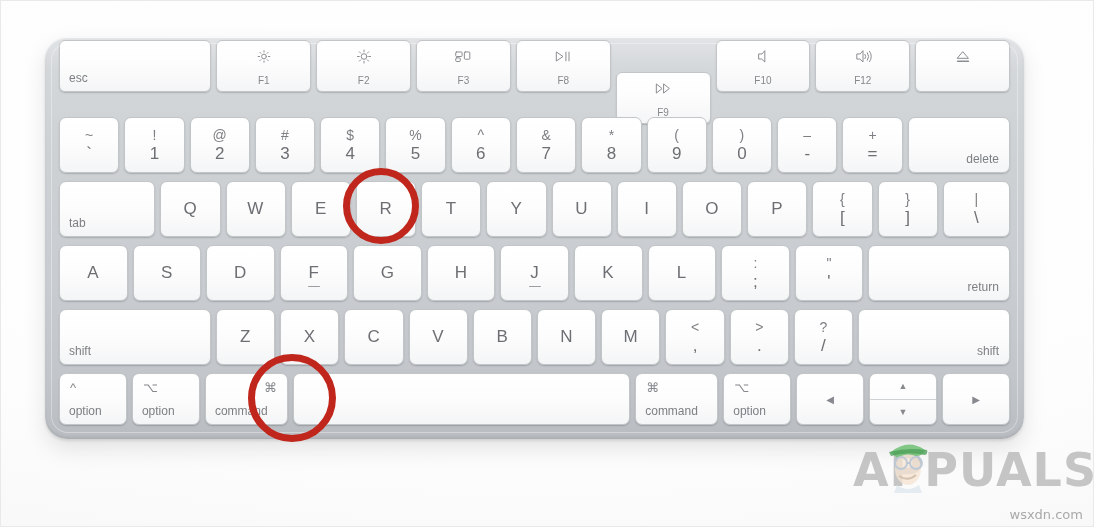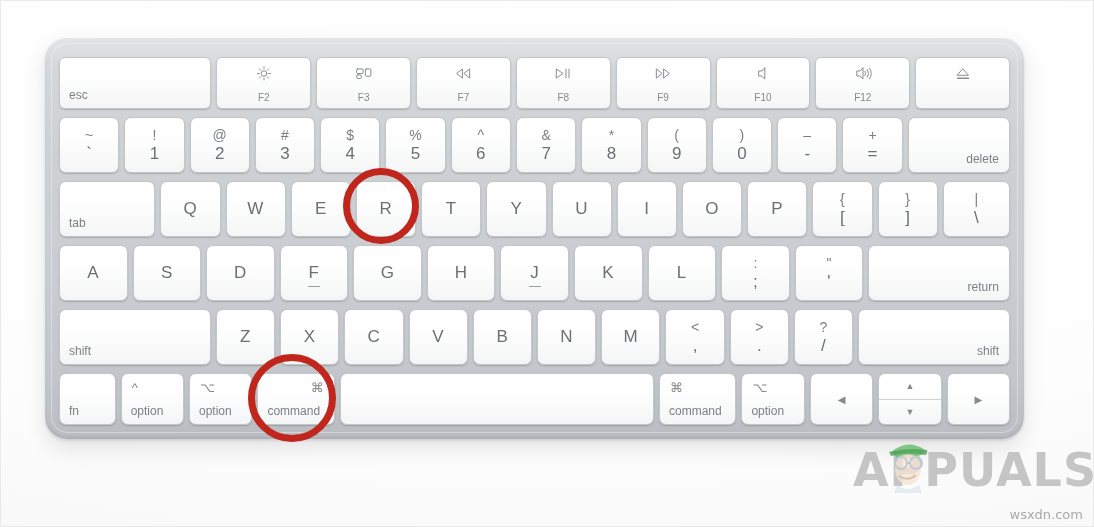--- a/index.html
+++ b/index.html
@@ -235,23 +235,37 @@
   }
 </style>
 </head>
 <body>
 
 <div id="stage">
 
   <div id="photo"></div>
 
   <div id="keyboard">
-      <div class="row" style="top: 20px;">
+      <div class="row" style="top: 3px;">
         <div class="key fn-key" style="flex-grow: 1.62; flex-basis: 0px; height: 52px;">
           <div class="lab-bl">esc</div>
+        </div>
+        <div class="key fn-key" style="flex-grow: 1; flex-basis: 0px; height: 52px;">
+          <div class="glyph-tc"><svg viewBox="0 0 22 16" width="20" height="15" fill="none" stroke="#8a8d91" stroke-width="1.1" stroke-linecap="round" stroke-linejoin="round">
+              <circle cx="11" cy="8" r="2.6"></circle>
+              <line x1="11" y1="1.6" x2="11" y2="3.1"></line>
+              <line x1="11" y1="12.9" x2="11" y2="14.4"></line>
+              <line x1="4.6" y1="8" x2="6.1" y2="8"></line>
+              <line x1="15.9" y1="8" x2="17.4" y2="8"></line>
+              <line x1="6.5" y1="3.5" x2="7.5" y2="4.5"></line>
+              <line x1="14.5" y1="11.5" x2="15.5" y2="12.5"></line>
+              <line x1="6.5" y1="12.5" x2="7.5" y2="11.5"></line>
+              <line x1="14.5" y1="4.5" x2="15.5" y2="3.5"></line>
+            </svg></div>
+          <div class="lab-bc">F1</div>
         </div>
         <div class="key fn-key" style="flex-grow: 1; flex-basis: 0px; height: 52px;">
           <div class="glyph-tc"><svg viewBox="0 0 22 16" width="20" height="15" fill="none" stroke="#8a8d91" stroke-width="1.1" stroke-linecap="round" stroke-linejoin="round">
               <circle cx="11" cy="8" r="3.1"></circle>
               <line x1="11" y1="0.8" x2="11" y2="2.8"></line>
               <line x1="11" y1="13.2" x2="11" y2="15.2"></line>
               <line x1="3.8" y1="8" x2="5.8" y2="8"></line>
               <line x1="16.2" y1="8" x2="18.2" y2="8"></line>
               <line x1="5.9" y1="2.9" x2="7.3" y2="4.3"></line>
               <line x1="14.7" y1="11.7" x2="16.1" y2="13.1"></line>
@@ -263,34 +277,27 @@
         <div class="key fn-key" style="flex-grow: 1; flex-basis: 0px; height: 52px;">
           <div class="glyph-tc"><svg viewBox="0 0 22 16" width="20" height="15" fill="none" stroke="#8a8d91" stroke-width="1.1" stroke-linecap="round" stroke-linejoin="round">
               <rect x="3" y="3" width="7" height="5" rx="1"></rect>
               <rect x="12.5" y="3" width="6" height="8" rx="1"></rect>
               <rect x="3" y="9.5" width="5" height="4" rx="1"></rect>
             </svg></div>
           <div class="lab-bc">F3</div>
         </div>
         <div class="key fn-key" style="flex-grow: 1; flex-basis: 0px; height: 52px;">
           <div class="glyph-tc"><svg viewBox="0 0 22 16" width="20" height="15" fill="none" stroke="#8a8d91" stroke-width="1.1" stroke-linecap="round" stroke-linejoin="round">
-              <path d="M10 3.2 L4 8 L10 12.8 Z"></path>
-              <path d="M18 3.2 L12 8 L18 12.8 Z"></path>
-            </svg></div>
-          <div class="lab-bc">F7</div>
-        </div>
-        <div class="key fn-key" style="flex-grow: 1; flex-basis: 0px; height: 52px;">
-          <div class="glyph-tc"><svg viewBox="0 0 22 16" width="20" height="15" fill="none" stroke="#8a8d91" stroke-width="1.1" stroke-linecap="round" stroke-linejoin="round">
               <path d="M4 3.2 L11 8 L4 12.8 Z"></path>
               <line x1="14.2" y1="3.2" x2="14.2" y2="12.8"></line>
               <line x1="17.6" y1="3.2" x2="17.6" y2="12.8"></line>
             </svg></div>
           <div class="lab-bc">F8</div>
         </div>
-        <div class="key fn-key" style="flex-grow: 1; flex-basis: 0px; height: 52px;">
+        <div class="key fn-key" style="flex-grow: 1; flex-basis: 0px; height: 52px; margin-top: 32px;">
           <div class="glyph-tc"><svg viewBox="0 0 22 16" width="20" height="15" fill="none" stroke="#8a8d91" stroke-width="1.1" stroke-linecap="round" stroke-linejoin="round">
               <path d="M4 3.2 L10 8 L4 12.8 Z"></path>
               <path d="M12 3.2 L18 8 L12 12.8 Z"></path>
             </svg></div>
           <div class="lab-bc">F9</div>
         </div>
         <div class="key fn-key" style="flex-grow: 1; flex-basis: 0px; height: 52px;">
           <div class="glyph-tc"><svg viewBox="0 0 22 16" width="20" height="15" fill="none" stroke="#8a8d91" stroke-width="1.1" stroke-linecap="round" stroke-linejoin="round">
               <path d="M9.5 5.2 L6.2 5.2 L6.2 10.8 L9.5 10.8 L13 14 L13 2 Z"></path>
             </svg></div>
@@ -535,23 +542,20 @@
           <div class="dual">
             <div class="up">?</div>
             <div class="low">/</div>
           </div>
         </div>
         <div class="key std" style="flex-grow: 2.62; flex-basis: 0px; height: 56px;">
           <div class="lab-br">shift</div>
         </div>
       </div>
       <div class="row" style="top: 336px;">
-        <div class="key bottom" style="flex-grow: 1.05; flex-basis: 0px; height: 52px;">
-          <div class="lab-bl">fn</div>
-        </div>
         <div class="key bottom" style="flex-grow: 1.18; flex-basis: 0px; height: 52px;">
           <div class="glyph-tl">^</div>
           <div class="lab-bl">option</div>
         </div>
         <div class="key bottom" style="flex-grow: 1.18; flex-basis: 0px; height: 52px;">
           <div class="glyph-tl">⌥</div>
           <div class="lab-bl">option</div>
         </div>
         <div class="key bottom" style="flex-grow: 1.45; flex-basis: 0px; height: 52px;">
           <div class="glyph-tr">⌘</div>

